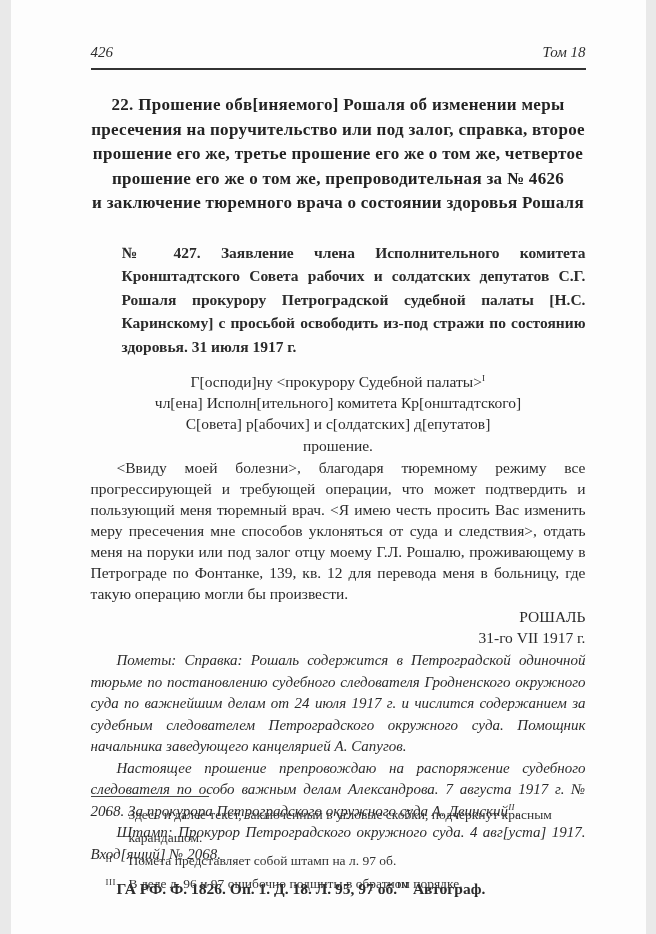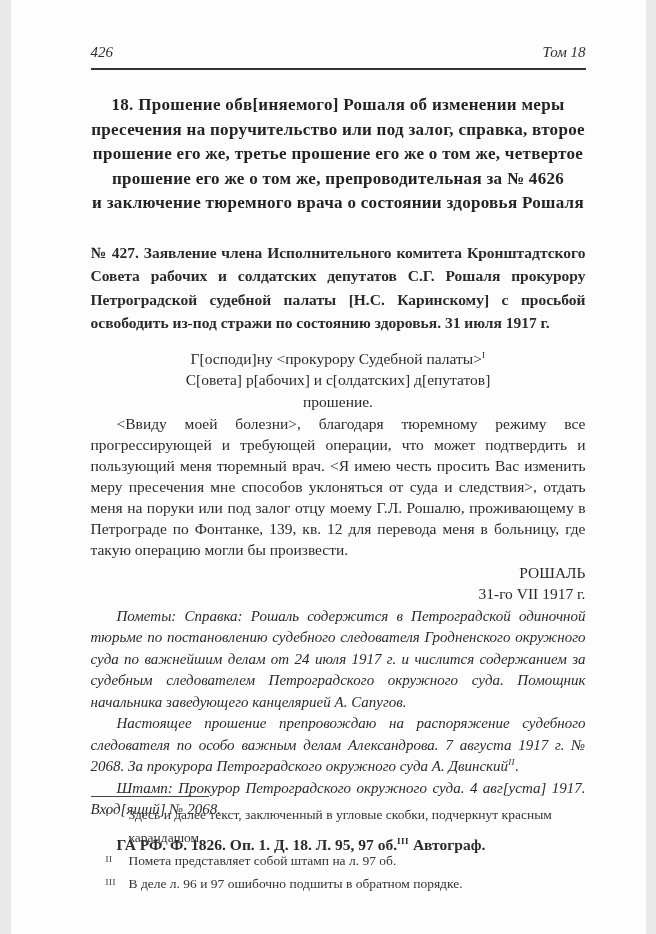--- a/index.html
+++ b/index.html
@@ -37,20 +37,21 @@
     color: #232323;
     letter-spacing: 0.3px;
   }
   
   .doc-heading {
     margin-top: 25px;
     font-weight: bold;
     font-size: 15.5px;
     line-height: 23.5px;
     text-align: justify;
+    margin-left: 31px;
   }
   
   .addressee {
     margin-top: 13px;
     text-align: center;
     font-size: 15.5px;
     line-height: 21px;
   }
   .salutation {
     text-align: center;
@@ -122,31 +123,32 @@
 <body>
 
 <div class="page">
 
   <div class="runhead">
     <span>426</span>
     <span>Том 18</span>
   </div>
 
   <div class="section-heading">
-    <div>18. Прошение обв[иняемого] Рошаля об изменении меры</div>
+    <div>22. Прошение обв[иняемого] Рошаля об изменении меры</div>
     <div>пресечения на поручительство или под залог, справка, второе</div>
     <div>прошение его же, третье прошение его же о том же, четвертое</div>
     <div>прошение его же о том же, препроводительная за № 4626</div>
     <div>и заключение тюремного врача о состоянии здоровья Рошаля</div>
   </div>
 
   <div class="doc-heading">№ 427. Заявление члена Исполнительного комитета Кронштадтского Совета рабочих и солдатских депутатов С.Г. Рошаля прокурору Петроградской судебной палаты [Н.С. Каринскому] с просьбой освободить из-под стражи по состоянию здоровья. 31 июля 1917 г.</div>
 
   <div class="addressee">
     <div><span>Г[осподи]ну &lt;прокурору Судебной палаты&gt;</span><sup class="fnref">I</sup></div>
+    <div>чл[ена] Исполн[ительного] комитета Кр[онштадтского]</div>
     <div>С[овета] р[абочих] и с[олдатских] д[епутатов]</div>
   </div>
 
   <div class="salutation">прошение.</div>
 
   <div class="body-par">&lt;Ввиду моей болезни&gt;, благодаря тюремному режиму все прогрессирующей и требующей операции, что может подтвердить и пользующий меня тюремный врач. &lt;Я имею честь просить Вас изменить меру пресечения мне способов уклоняться от суда и следствия&gt;, отдать меня на поруки или под залог отцу моему Г.Л. Рошалю, проживающему в Петрограде по Фонтанке, 139, кв. 12 для перевода меня в больницу, где такую операцию могли бы произвести.</div>
 
   <div class="signature">
     <div>РОШАЛЬ</div>
     <div>31-го VII 1917 г.</div>

